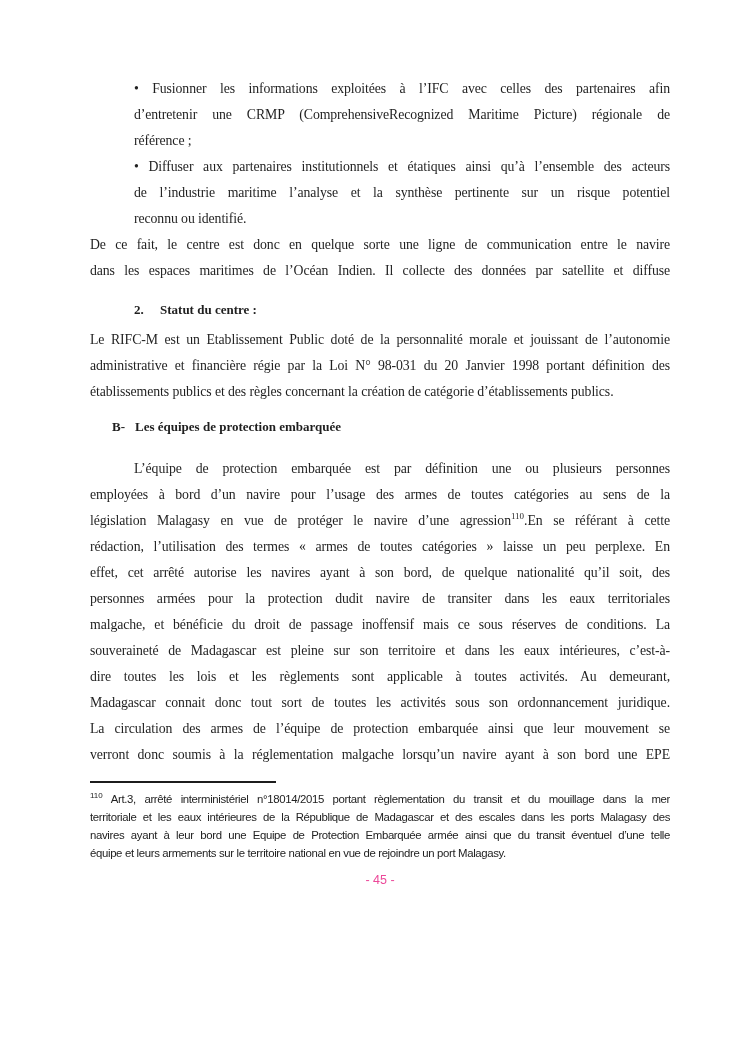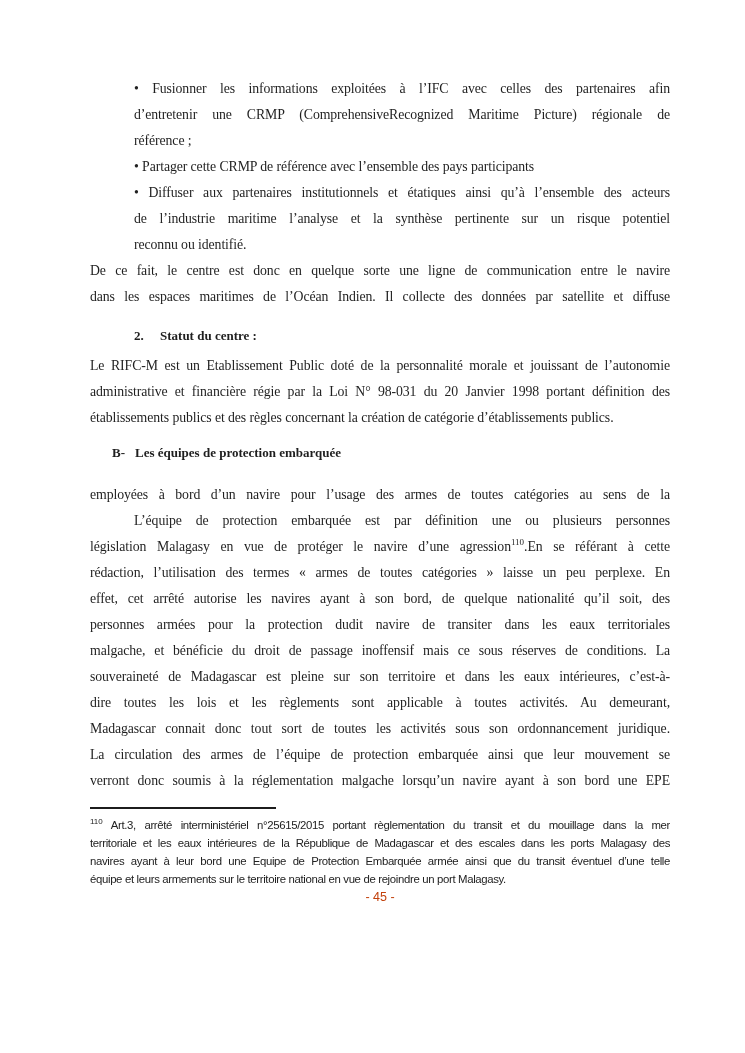--- a/index.html
+++ b/index.html
@@ -55,41 +55,39 @@
     font-family: "Liberation Sans", "DejaVu Sans", sans-serif;
     font-size: 11.4px;
     letter-spacing: -0.35px;
     line-height: 18px;
     white-space: nowrap;
     overflow: hidden;
     color: #222222;
   }
   .fn-line sup.fnref { font-size: 8px; }
   .page-number {
+    margin-top: 9px;
     text-align: center;
     text-align-last: center;
     font-family: "Liberation Sans", "DejaVu Sans", sans-serif;
     font-size: 12.5px;
     line-height: 18px;
-    color: #c2410c;
+    color: #ec4899;
   }
 </style>
 </head>
 <body>
 
 <div class="page">
 
   <div class="bullets">
     <div>
       <div class="line j">• Fusionner les informations exploitées à l’IFC avec celles des partenaires afin</div>
       <div class="line j">d’entretenir une CRMP (ComprehensiveRecognized Maritime Picture) régionale de</div>
       <div class="line">référence ;</div>
-    </div>
-    <div>
-      <div class="line">• Partager cette CRMP de référence avec l’ensemble des pays participants</div>
     </div>
     <div>
       <div class="line j">• Diffuser aux partenaires institutionnels et étatiques ainsi qu’à l’ensemble des acteurs</div>
       <div class="line j">de l’industrie maritime l’analyse et la synthèse pertinente sur un risque potentiel</div>
       <div class="line">reconnu ou identifié.</div>
     </div>
   </div>
 
   <div>
     <div class="line j">De ce fait, le centre est donc en quelque sorte une ligne de communication entre le navire</div>
@@ -105,37 +103,37 @@
     <div class="line j">administrative et financière régie par la Loi N° 98-031 du 20 Janvier 1998 portant définition des</div>
     <div class="line">établissements publics et des règles concernant la création de catégorie d’établissements publics.</div>
   </div>
 
 
   <div class="heading h-epe">
     <span class="h-prefix-narrow">B-</span><span>Les équipes de protection embarquée</span>
   </div>
 
   <div>
+    <div class="line j firstline-indent">L’équipe de protection embarquée est par définition une ou plusieurs personnes</div>
     <div class="line j">employées à bord d’un navire pour l’usage des armes de toutes catégories au sens de la</div>
-    <div class="line j firstline-indent">L’équipe de protection embarquée est par définition une ou plusieurs personnes</div>
     <div class="line j"><span>législation Malagasy en vue de protéger le navire d’une agression</span><sup class="fnref">110</sup><span>.En se référant à cette</span></div>
     <div class="line j">rédaction, l’utilisation des termes « armes de toutes catégories » laisse un peu perplexe. En</div>
     <div class="line j">effet, cet arrêté autorise les navires ayant à son bord, de quelque nationalité qu’il soit, des</div>
     <div class="line j">personnes armées pour la protection dudit navire de transiter dans les eaux territoriales</div>
     <div class="line j">malgache, et bénéficie du droit de passage inoffensif mais ce sous réserves de conditions. La</div>
     <div class="line j">souveraineté de Madagascar est pleine sur son territoire et dans les eaux intérieures, c’est-à-</div>
     <div class="line j">dire toutes les lois et les règlements sont applicable à toutes activités. Au demeurant,</div>
     <div class="line j">Madagascar connait donc tout sort de toutes les activités sous son ordonnancement juridique.</div>
     <div class="line j">La circulation des armes de l’équipe de protection embarquée ainsi que leur mouvement se</div>
     <div class="line j">verront donc soumis à la réglementation malgache lorsqu’un navire ayant à son bord une EPE</div>
   </div>
 
   <div class="fn-separator"></div>
   <div>
-    <div class="fn-line j"><sup class="fnref">110</sup> <span>Art.3, arrêté interministériel n°25615/2015 portant règlementation du transit et du mouillage dans la mer</span></div>
+    <div class="fn-line j"><sup class="fnref">110</sup> <span>Art.3, arrêté interministériel n°18014/2015 portant règlementation du transit et du mouillage dans la mer</span></div>
     <div class="fn-line j">territoriale et les eaux intérieures de la République de Madagascar et des escales dans les ports Malagasy des</div>
     <div class="fn-line j">navires ayant à leur bord une Equipe de Protection Embarquée armée ainsi que du transit éventuel d’une telle</div>
     <div class="fn-line">équipe et leurs armements sur le territoire national en vue de rejoindre un port Malagasy.</div>
   </div>
 
   <div class="page-number">- 45 -</div>
 
 </div>
 
 </body></html>

